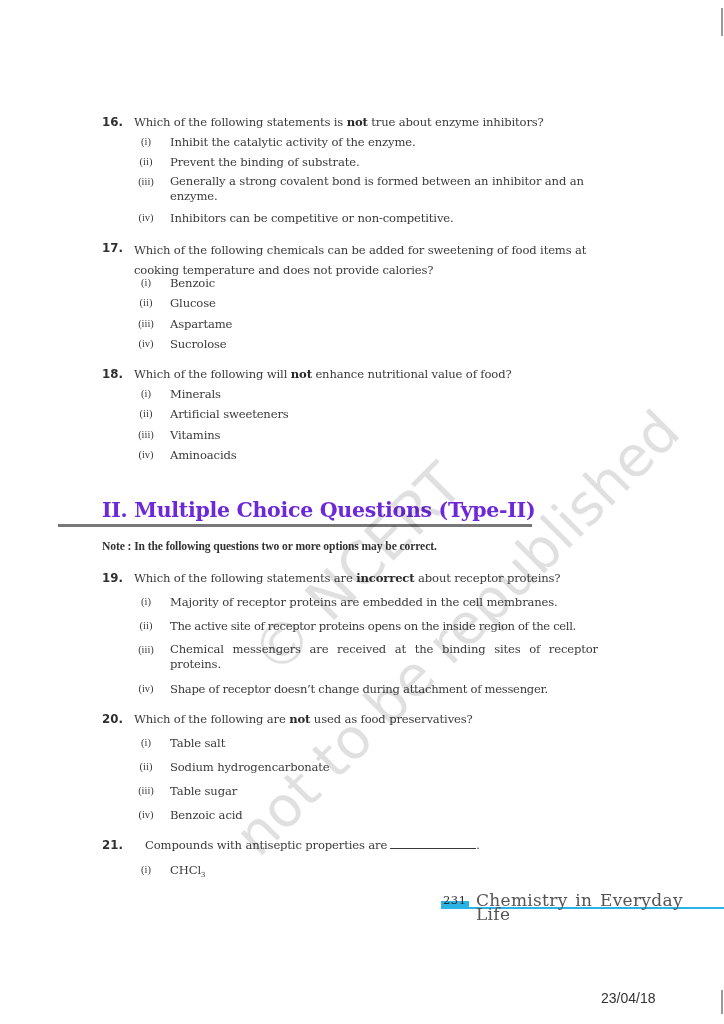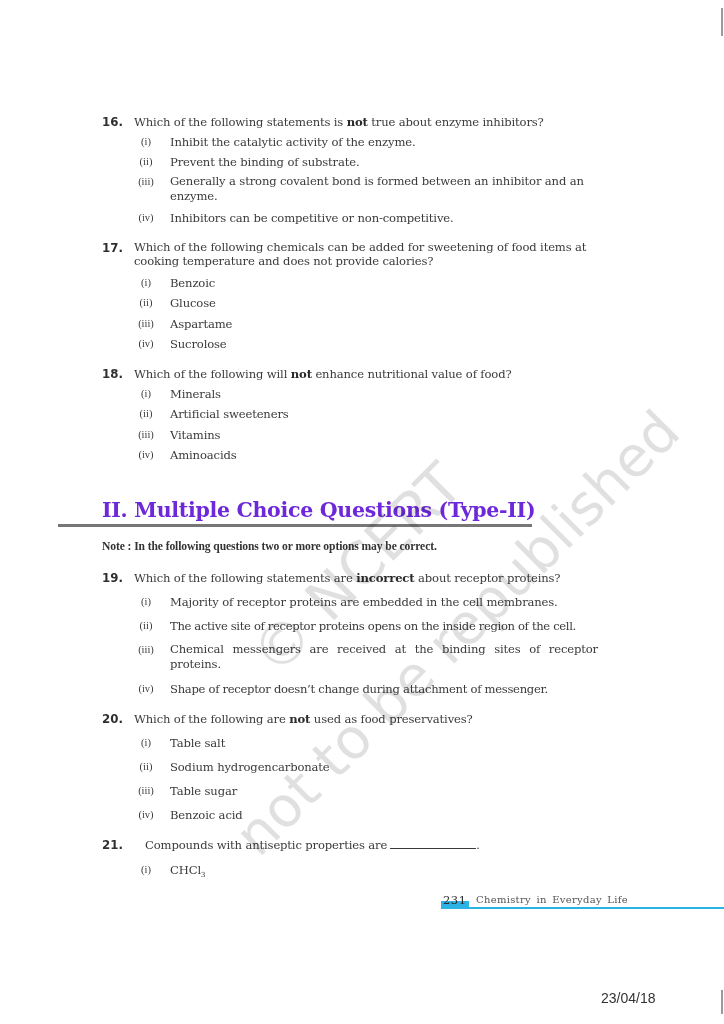--- a/index.html
+++ b/index.html
@@ -71,21 +71,21 @@
       position: absolute; left: 441px; top: 901px; width: 28px; height: 8px;
       background: #2bb3e6;
     }
     .footer-num {
       position: absolute; left: 443px; top: 893px;
       font-family: "DejaVu Serif", serif; font-size: 11.5px; line-height: 14px;
       color: #2a2a2a; letter-spacing: 0.5px;
     }
     .footer-title {
       position: absolute; left: 476px; top: 893px;
-      font-family: "DejaVu Serif", serif; font-size: 10px; line-height: 14px;
+      font-family: "DejaVu Serif", serif; font-size: 17px; line-height: 14px;
       color: #555555; letter-spacing: 0.3px; word-spacing: 2px;
     }
     .date {
       position: absolute; left: 601px; top: 990px;
       font-family: "Liberation Sans", sans-serif; font-size: 14px; color: #333;
     }
     .edge-mark {
       position: absolute; left: 721px; width: 2px; background: #9a9a9a;
     }
   </style>
@@ -112,21 +112,21 @@
       <span class="opt-text" style="line-height:15px;">Generally a strong covalent bond is formed between an inhibitor and an enzyme.</span>
     </div>
     <div class="opt" style="top:96px;">
       <span class="opt-label">(iv)</span>
       <span class="opt-text">Inhibitors can be competitive or non-competitive.</span>
     </div>
   </div>
 
   <div class="q-block" style="top:240px;">
     <span class="q-num" style="top:0;">17.</span>
-    <div class="q-stem" style="top:0; line-height:14px;">Which of the following chemicals can be added for sweetening of food items at cooking temperature and does not provide calories?</div>
+    <div class="q-stem" style="top:0; line-height:20px;">Which of the following chemicals can be added for sweetening of food items at cooking temperature and does not provide calories?</div>
     <div class="opt" style="top:35px;">
       <span class="opt-label">(i)</span>
       <span class="opt-text">Benzoic</span>
     </div>
     <div class="opt" style="top:55px;">
       <span class="opt-label">(ii)</span>
       <span class="opt-text">Glucose</span>
     </div>
     <div class="opt" style="top:76px;">
       <span class="opt-label">(iii)</span>

